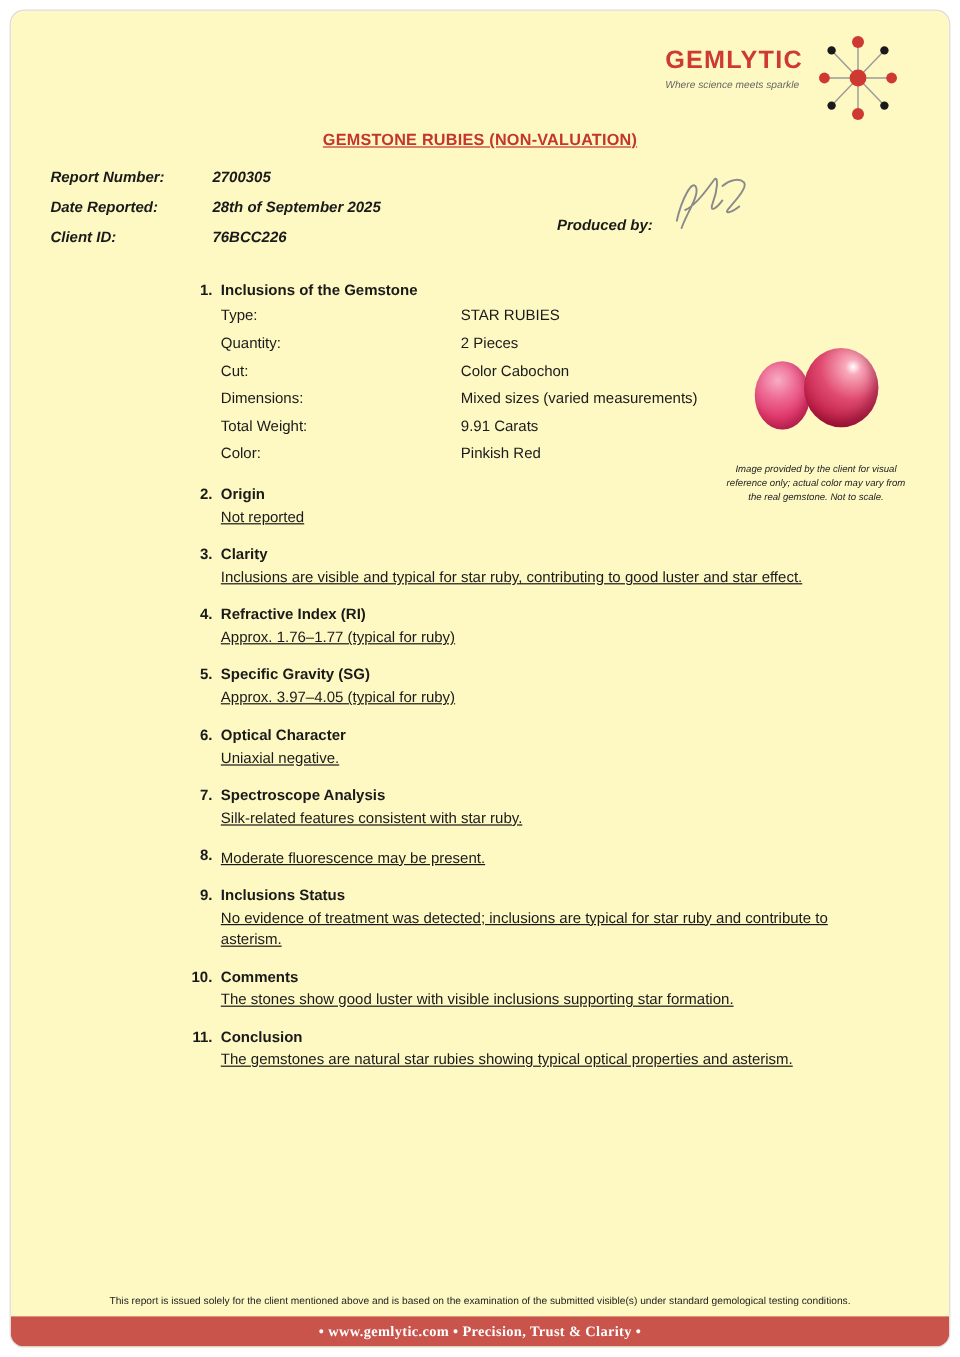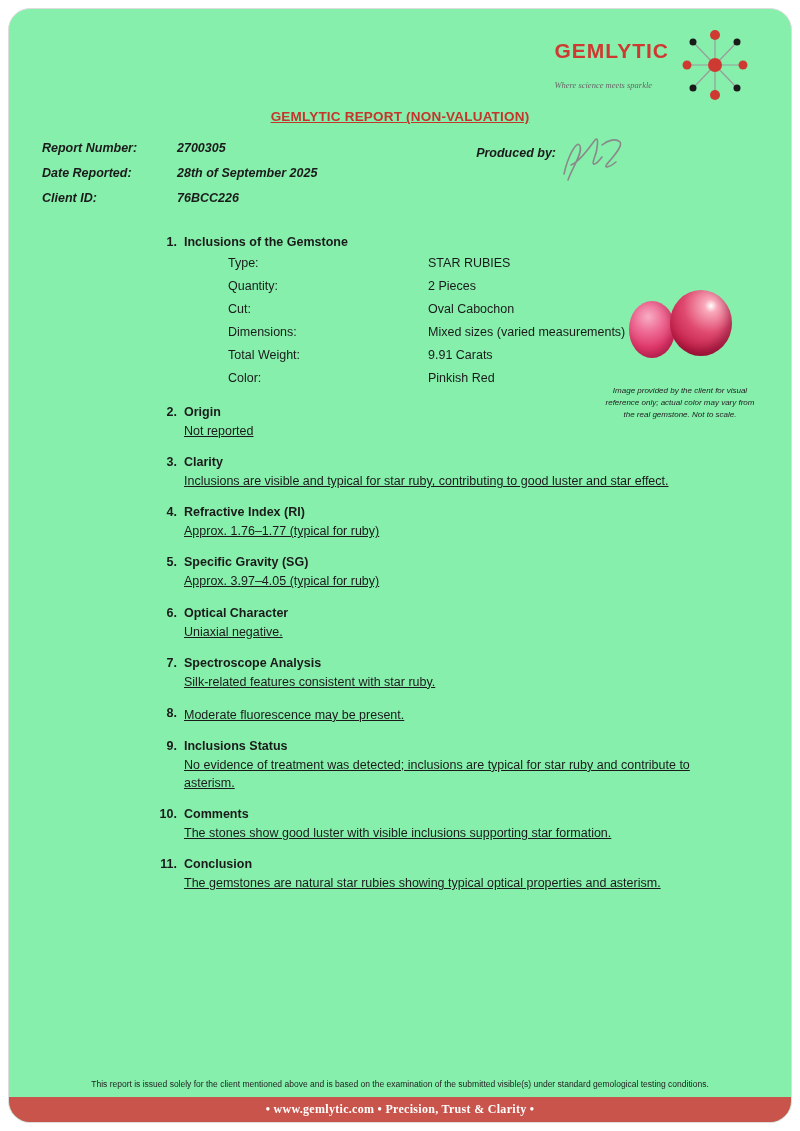--- a/index.html
+++ b/index.html
@@ -5,50 +5,50 @@
   :root{
     --accent:#c4352b;
     --logo-red:#ce3a31;
     --bar-red:#c9544b;
     --ink:#1a1a1a;
   }
   *{box-sizing:border-box;margin:0;padding:0;}
   html,body{width:800px;height:1131px;background:#fff;}
   body{font-family:"Liberation Sans","DejaVu Sans",sans-serif;color:var(--ink);position:relative;}
   .page{
-    position:absolute;inset:8px;background:#86efac;
-    border:1.5px solid #ddd;border-radius:22px;overflow:hidden;
+    position:absolute;inset:8px;background:#fef9c3;
+    border:1.5px solid #ddd;border-radius:12px;overflow:hidden;
   }
   
   .header{position:relative;height:96px;}
   .brand{position:absolute;top:16px;right:40px;display:flex;align-items:flex-start;gap:10px;}
   .brand-text{text-align:left;padding-top:14px;}
   .brand-name{font-size:21px;font-weight:bold;letter-spacing:1px;color:var(--logo-red);}
-  .brand-tagline{font-family:Liberation Serif, serif;font-style:italic;font-size:8.5px;color:#666;margin-top:17px;}
+  .brand-tagline{font-family:Liberation Sans, sans-serif;font-style:italic;font-size:8.5px;color:#666;margin-top:2px;}
   
   .report-title{
     text-align:center;color:var(--accent);font-weight:bold;font-size:13.5px;
     text-decoration:underline;margin-top:4px;letter-spacing:.2px;
   }
   
   .meta{position:relative;margin:12px 40px 0 33px;font-weight:bold;font-style:italic;font-size:12.5px;}
   .meta-row{display:flex;line-height:25px;}
   .meta-label{width:135px;}
-  .produced{position:absolute;top:6px;right:125px;display:flex;align-items:flex-start;gap:2px;}
+  .produced{position:absolute;top:16px;right:125px;display:flex;align-items:flex-end;gap:14px;}
   .produced-label{line-height:22px;}
   .signature{margin-top:-8px;}
   
   .content{margin:24px 50px 0 140px;font-size:12.5px;}
   .section{display:flex;margin-bottom:15px;}
   .num{width:28px;text-align:right;font-weight:bold;margin-right:7px;flex:none;}
   .sec-content{flex:1;}
   .sec-title{font-weight:bold;margin-bottom:3px;}
   .sec-body{line-height:1.45;text-decoration:underline;}
   .fields{margin-top:2px;}
-  .field-row{display:flex;line-height:23px;margin-left:44px;}
+  .field-row{display:flex;line-height:23px;}
   .field-label{width:200px;flex:none;}
   
   .gem-figure{position:absolute;left:620px;top:274px;width:120px;height:100px;}
   .stone{position:absolute;border-radius:50%;}
   .stone-left{
     left:0;top:18px;width:46px;height:57px;
     background:radial-gradient(circle at 42% 28%, #f7aec4 0%, #ee6d96 30%, #e03a6c 62%, #c32355 100%);
     box-shadow:inset -3px -4px 8px rgba(120,0,40,.35);
   }
   .stone-right{
@@ -103,21 +103,21 @@
           <circle cx="64" cy="40" r="4.5" fill="#ce3a31"></circle>
           <circle cx="14" cy="17" r="3.5" fill="#1a1a1a"></circle>
           <circle cx="58" cy="17" r="3.5" fill="#1a1a1a"></circle>
           <circle cx="14" cy="63" r="3.5" fill="#1a1a1a"></circle>
           <circle cx="58" cy="63" r="3.5" fill="#1a1a1a"></circle>
         </svg>
       </span>
     </div>
   </div>
 
-  <div class="report-title">GEMLYTIC REPORT (NON-VALUATION)</div>
+  <div class="report-title">GEMSTONE RUBIES (NON-VALUATION)</div>
 
   <div class="meta">
     <div class="meta-row">
       <div class="meta-label">Report Number:</div>
       <div class="meta-value">2700305</div>
     </div>
     <div class="meta-row">
       <div class="meta-label">Date Reported:</div>
       <div class="meta-value">28th of September 2025</div>
     </div>
@@ -145,21 +145,21 @@
           <div class="field-row">
             <div class="field-label">Type:</div>
             <div>STAR RUBIES</div>
           </div>
           <div class="field-row">
             <div class="field-label">Quantity:</div>
             <div>2 Pieces</div>
           </div>
           <div class="field-row">
             <div class="field-label">Cut:</div>
-            <div>Oval Cabochon</div>
+            <div>Color Cabochon</div>
           </div>
           <div class="field-row">
             <div class="field-label">Dimensions:</div>
             <div>Mixed sizes (varied measurements)</div>
           </div>
           <div class="field-row">
             <div class="field-label">Total Weight:</div>
             <div>9.91 Carats</div>
           </div>
           <div class="field-row">

